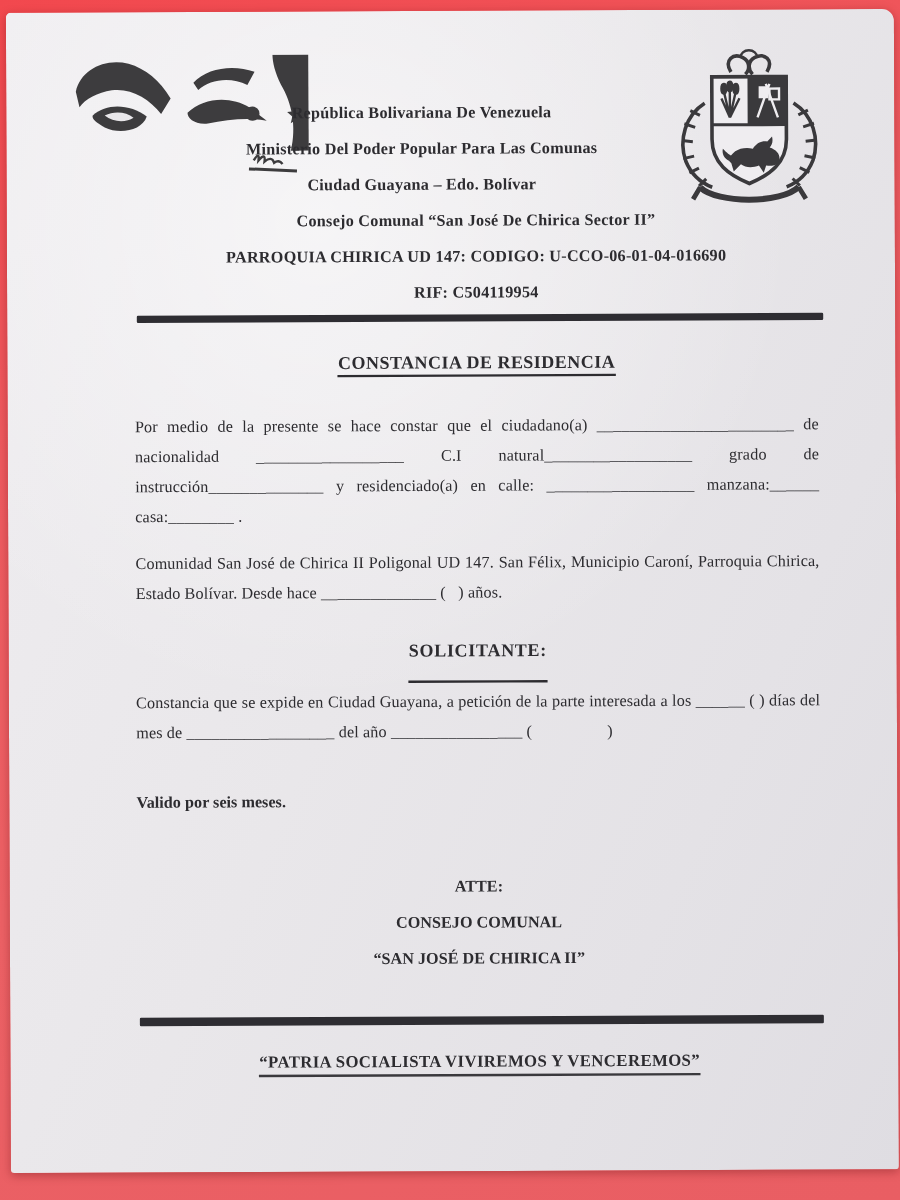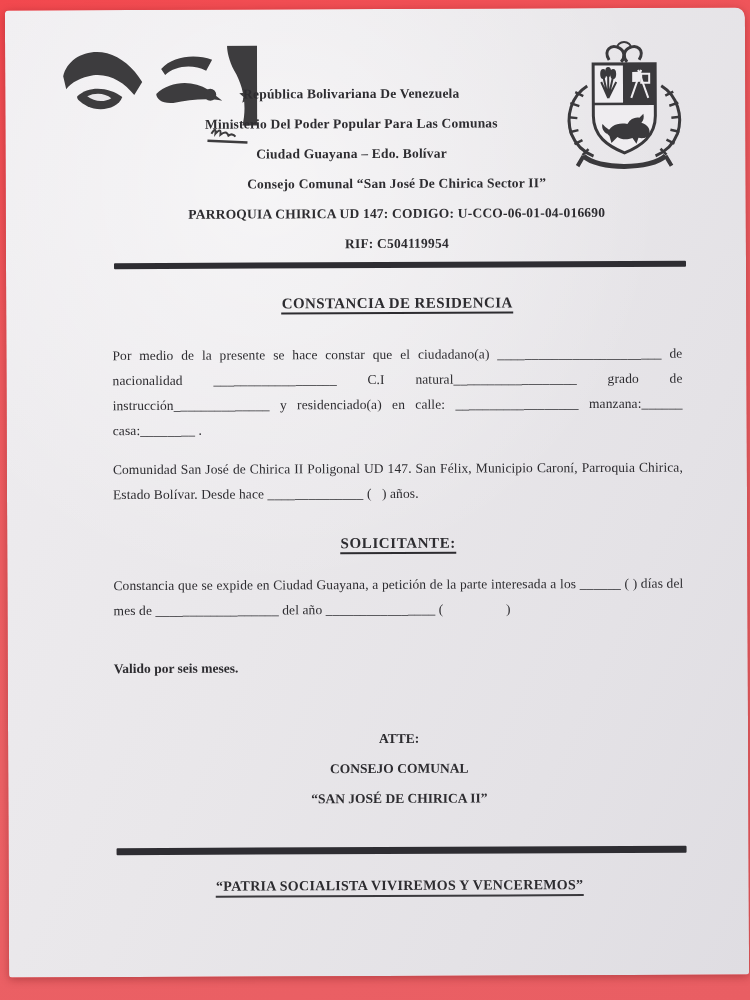--- a/index.html
+++ b/index.html
@@ -31,21 +31,21 @@
 
   .doc-title{text-align:center;margin-top:27px;font-size:15px;font-weight:bold;letter-spacing:.4px;}
   .doc-title span{border-bottom:2.5px solid #2d2c30;padding-bottom:1px;}
 
   .para{font-size:13.5px;line-height:25px;text-align:justify;letter-spacing:.1px;}
   .p1{margin-top:30px;}
   .p2{margin-top:5px;}
   .p3{margin-top:20px;}
 
   .sub-head{text-align:center;margin-top:29px;font-size:15px;font-weight:bold;letter-spacing:.6px;}
-  .sub-head span{border-bottom:2.5px solid #2d2c30;padding-bottom:1px;}
+  .sub-head span{border-bottom:2.5px solid #2d2c30;padding-bottom:16px;}
 
   .validity{margin-top:38px;font-size:13.5px;font-weight:bold;}
 
   .sig{text-align:center;font-weight:bold;font-size:13.5px;}
   .sig .s-line{line-height:30px;}
   .sig{margin-top:48px;}
 
   .rule2{height:7px;background:#2e2d32;margin:33px -2px 0 2px;border-radius:1px;}
 
   .footer-quote{text-align:center;margin-top:24px;font-size:14px;font-weight:bold;letter-spacing:.3px;}

